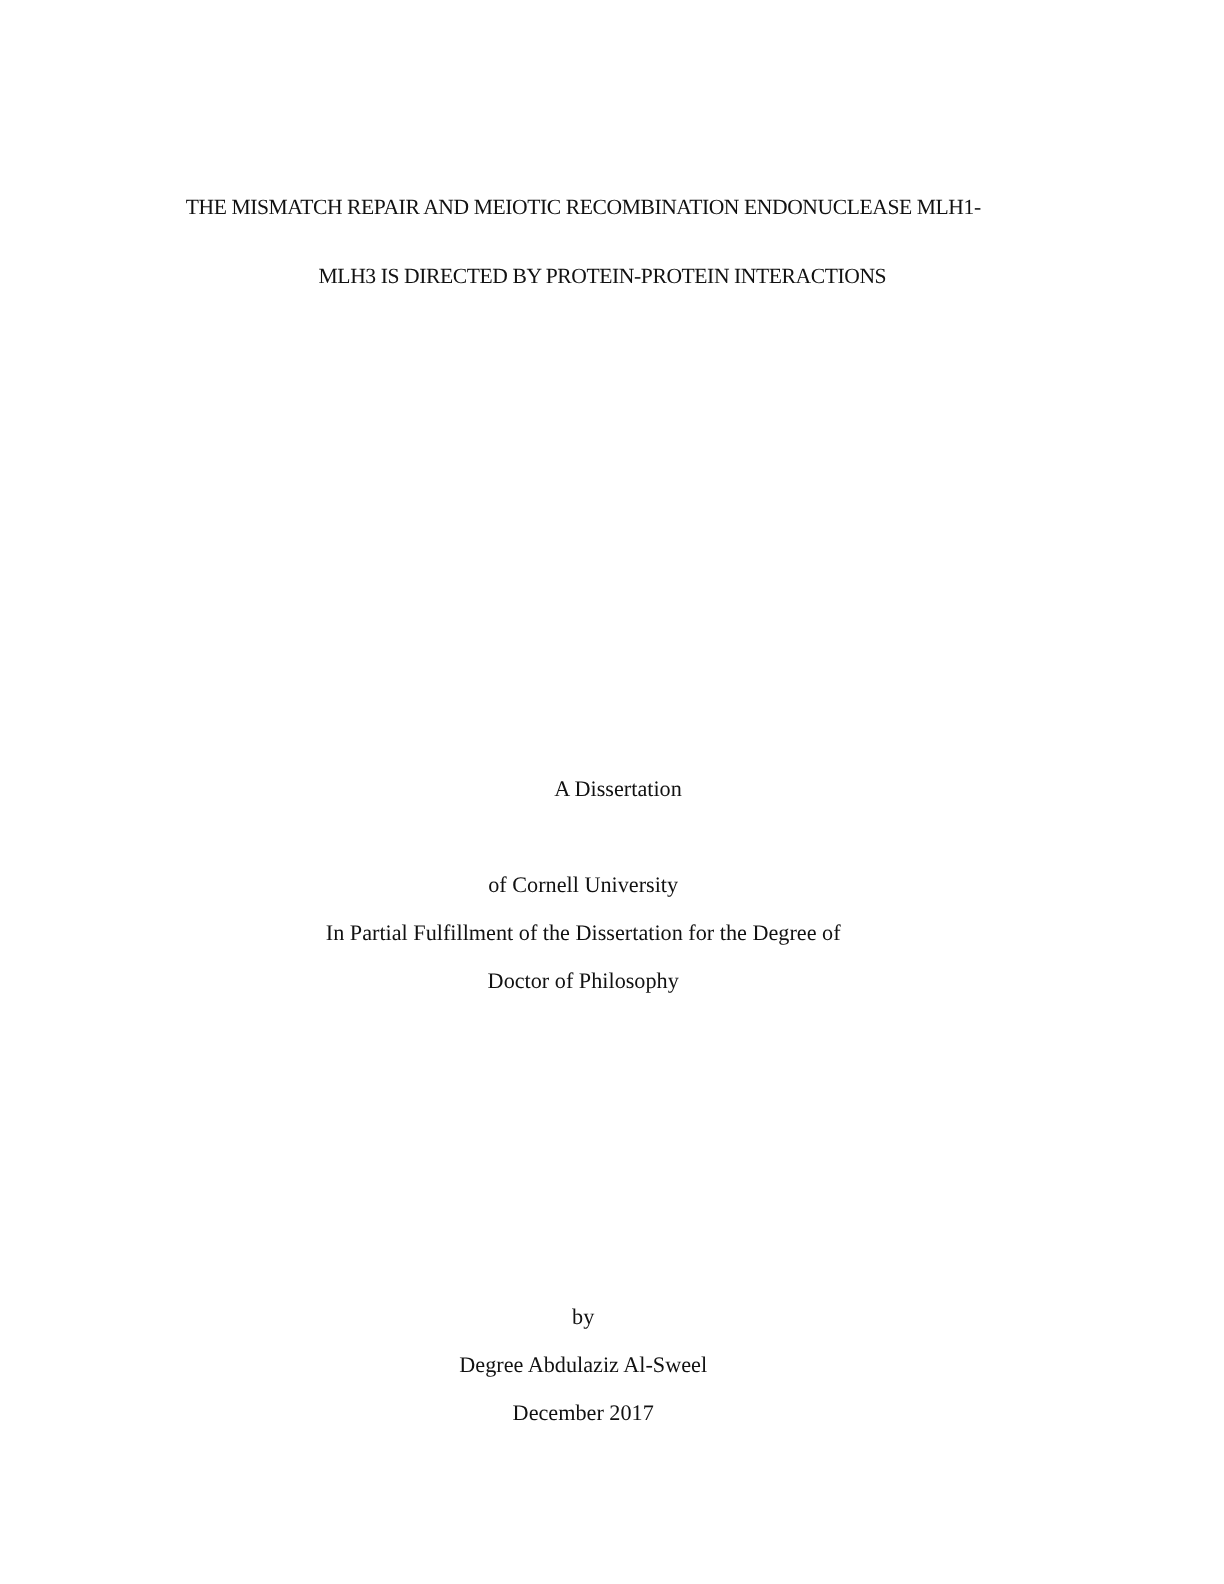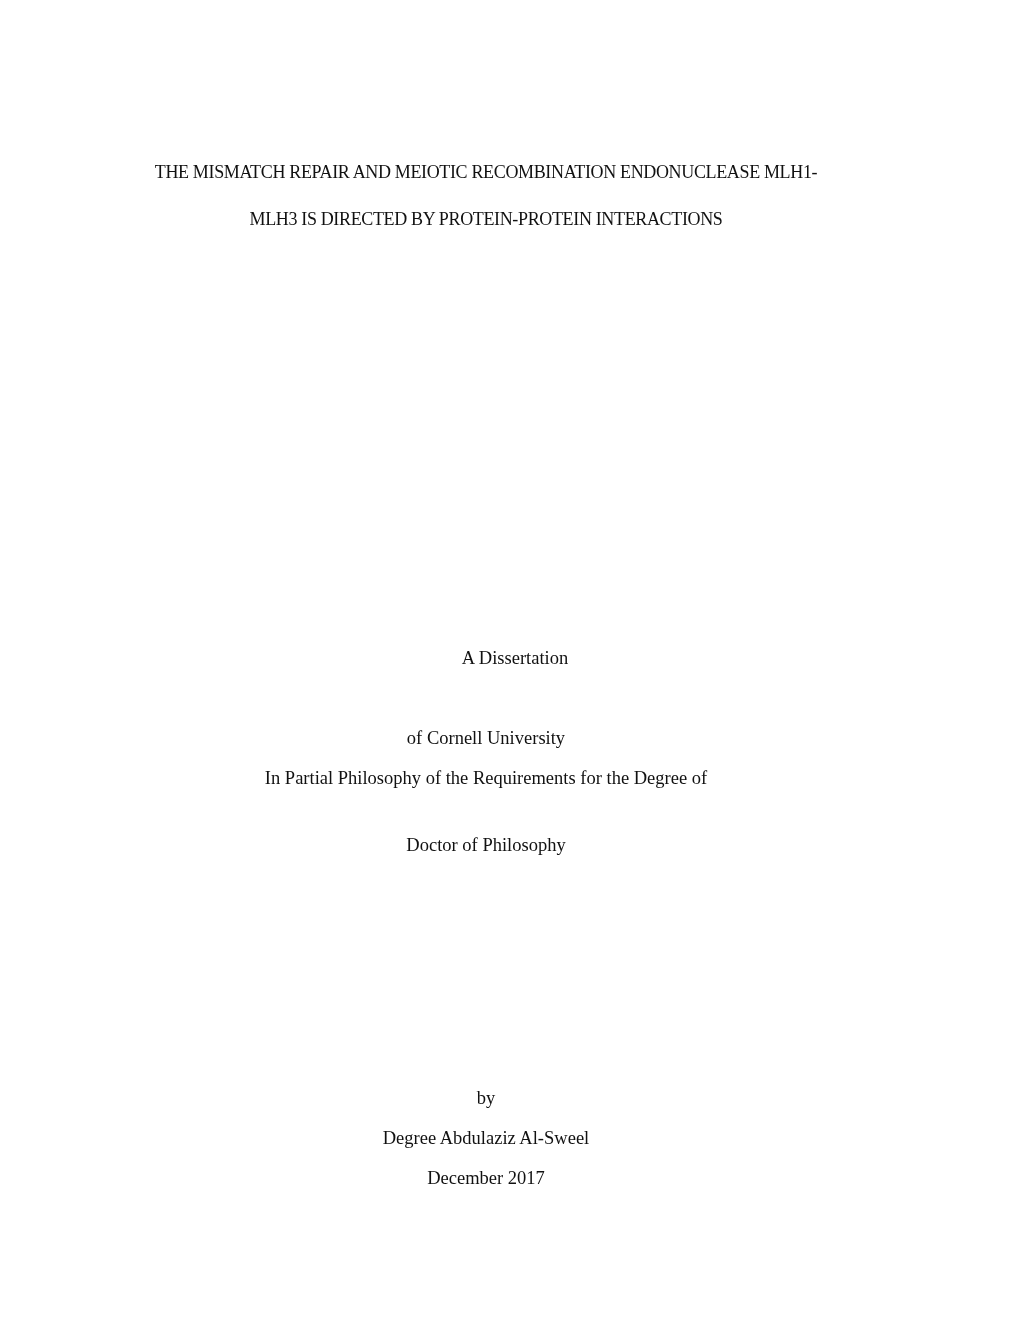--- a/index.html
+++ b/index.html
@@ -35,24 +35,24 @@
       font-size: 18px;
       letter-spacing: -0.35px;
     }
   </style>
 </head>
 <body>
 
 <div class="page">
 
   <div class="line title-line" style="top:161px;">THE MISMATCH REPAIR AND MEIOTIC RECOMBINATION ENDONUCLEASE MLH1-</div>
-  <div class="line title-line" style="top:208px;">MLH3 IS DIRECTED BY PROTEIN-PROTEIN INTERACTIONS</div>
+  <div class="line title-line" style="top:219px;padding-left:16px;">MLH3 IS DIRECTED BY PROTEIN-PROTEIN INTERACTIONS</div>
 
   <div class="line" style="top:647px;margin-left:29px;">A Dissertation</div>
   <div class="line" style="top:727px;">of Cornell University</div>
-  <div class="line" style="top:767px;">In Partial Philosophy of the Requirements for the Degree of</div>
-  <div class="line" style="top:807px;margin-top:27px;">Doctor of Philosophy</div>
+  <div class="line" style="top:767px;">In Partial Fulfillment of the Dissertation for the Degree of</div>
+  <div class="line" style="top:807px;">Doctor of Philosophy</div>
 
   <div class="line" style="top:1087px;">by</div>
   <div class="line" style="top:1127px;">Degree Abdulaziz Al-Sweel</div>
   <div class="line" style="top:1167px;text-align:center;">December 2017</div>
 
 </div>
 
 </body></html>

